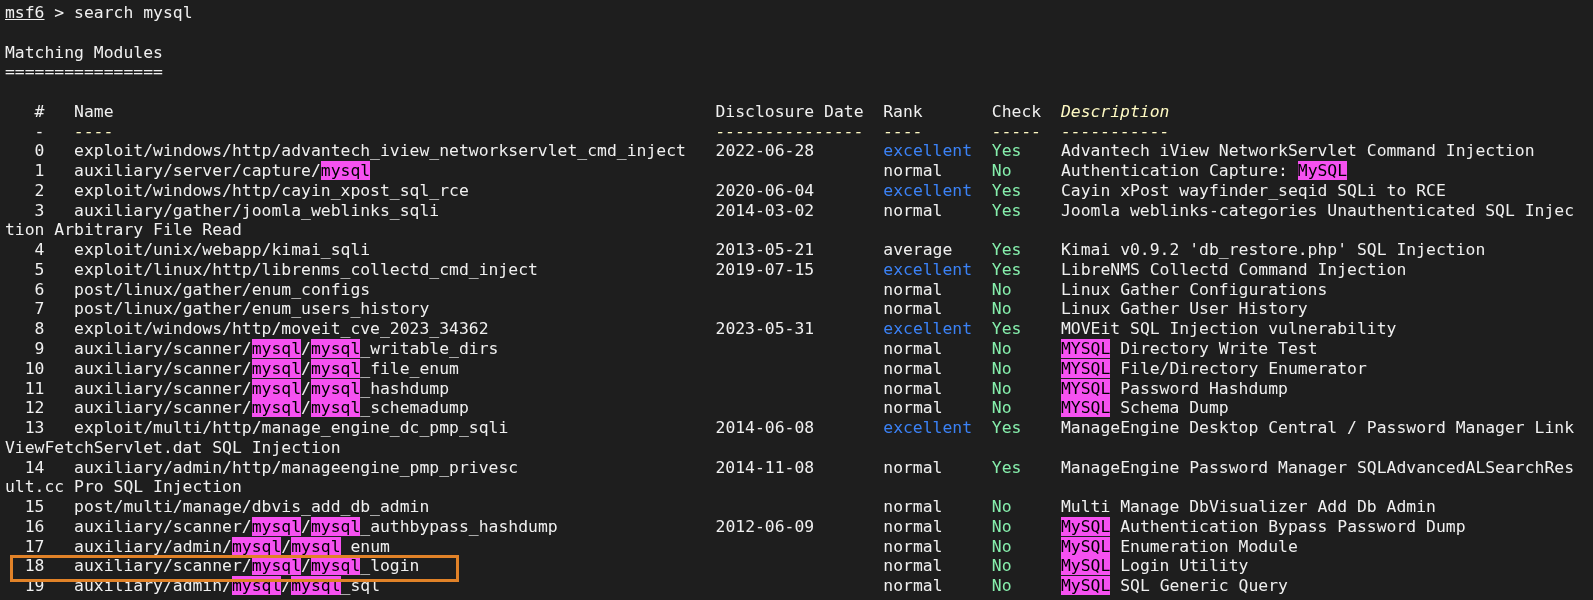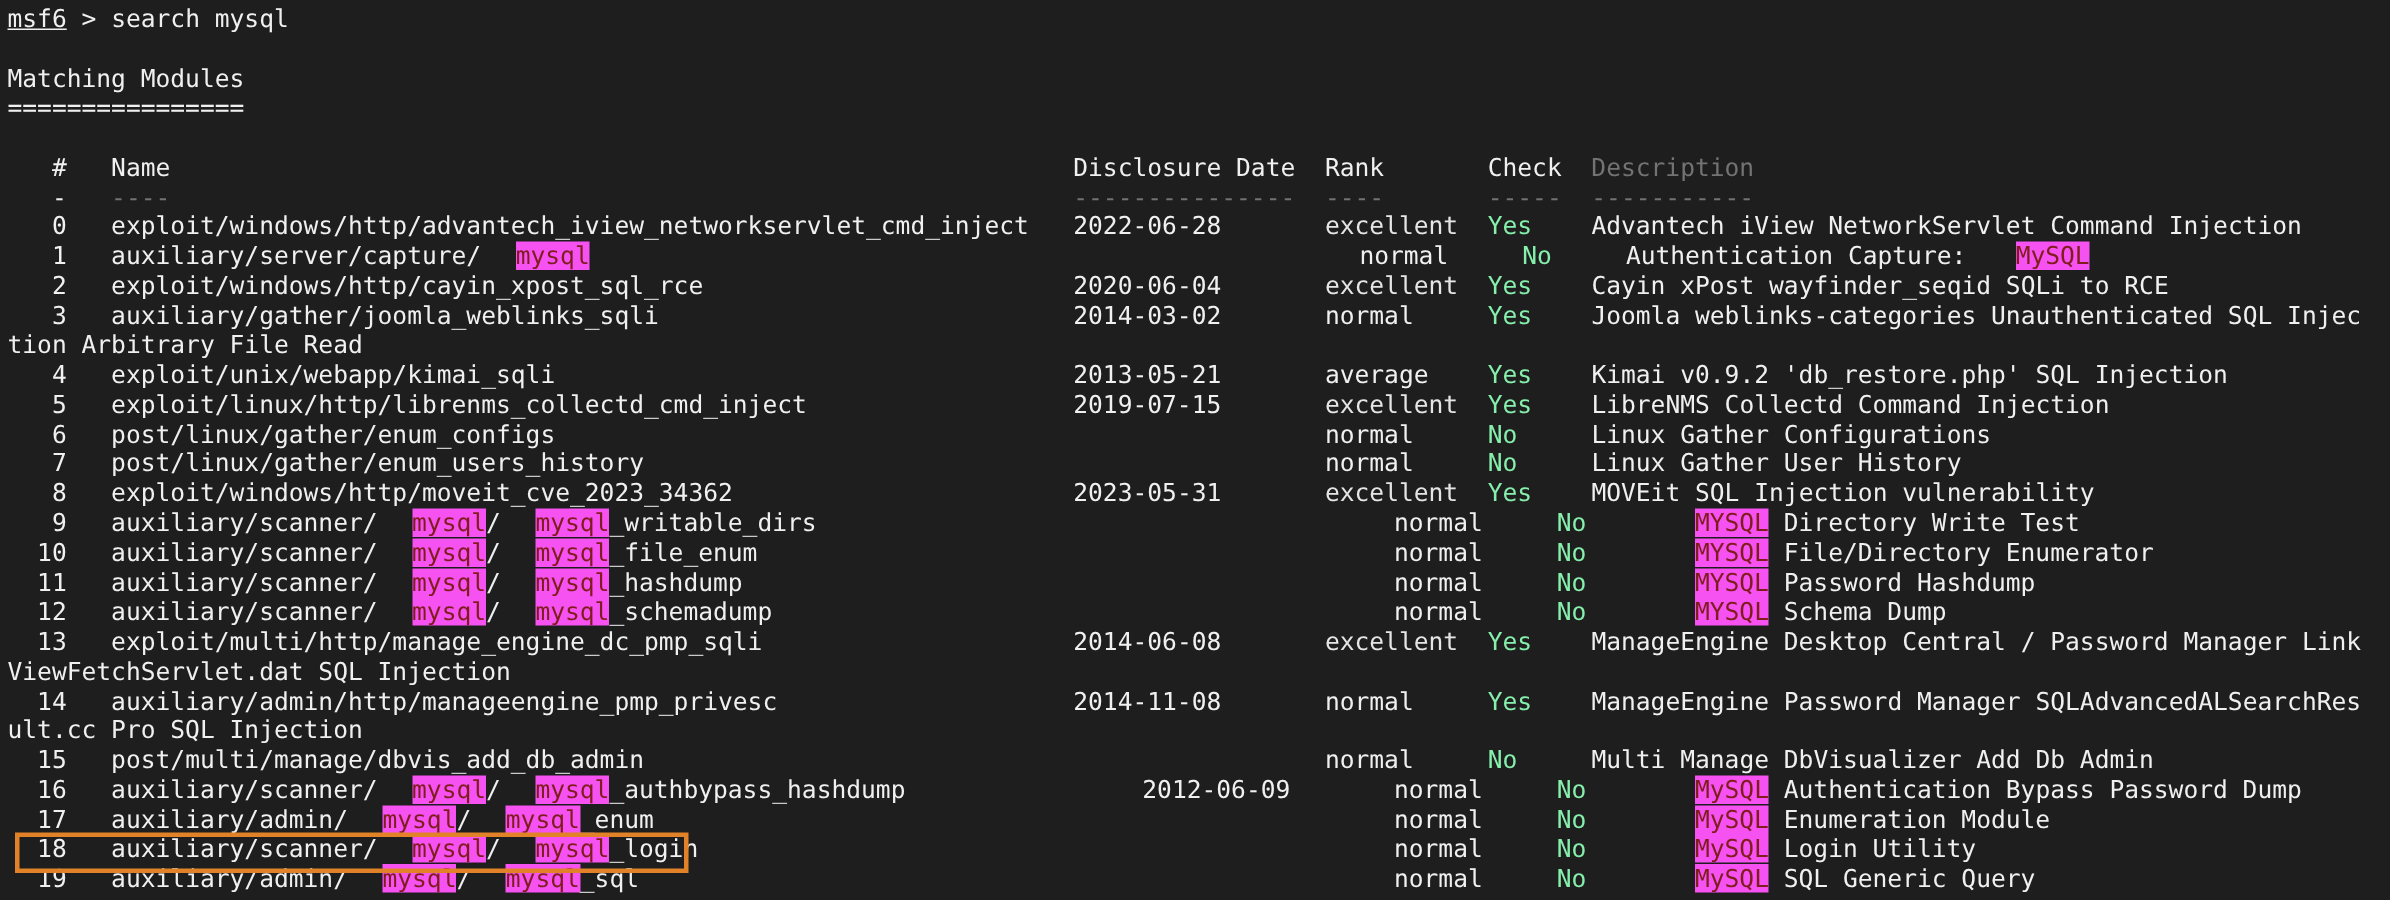--- a/index.html
+++ b/index.html
@@ -13,25 +13,25 @@
     padding:3px 0 0 5px;
     font-family:"DejaVu Sans Mono","Liberation Mono",monospace;
     font-size:16.4px;
     line-height:19.77px;
     color:#f0f0f0;
     white-space:pre;
     font-variant-ligatures:none;
   }
   .line{height:19.77px;white-space:pre;}
   .prompt{text-decoration:underline;}
-  .cyan{color:#737373;}
-  .green{color:#e5e5e5;}
+  .cyan{color:#fef9c3;font-style:italic;}
+  .green{color:#3b82f6;}
   .bgreen{color:#86efac;}
   .red{color:#86efac;}
-  .hl{background:#f651f1;color:#7f1d1d;margin-left:23px;}
+  .hl{background:#f651f1;color:#000000;}
   .box{
     position:absolute;
     left:10px;top:555px;width:449px;height:27px;
     border:3px solid #e18228;
     box-sizing:border-box;
     pointer-events:none;
   }
 </style>
 </head>
 <body>

